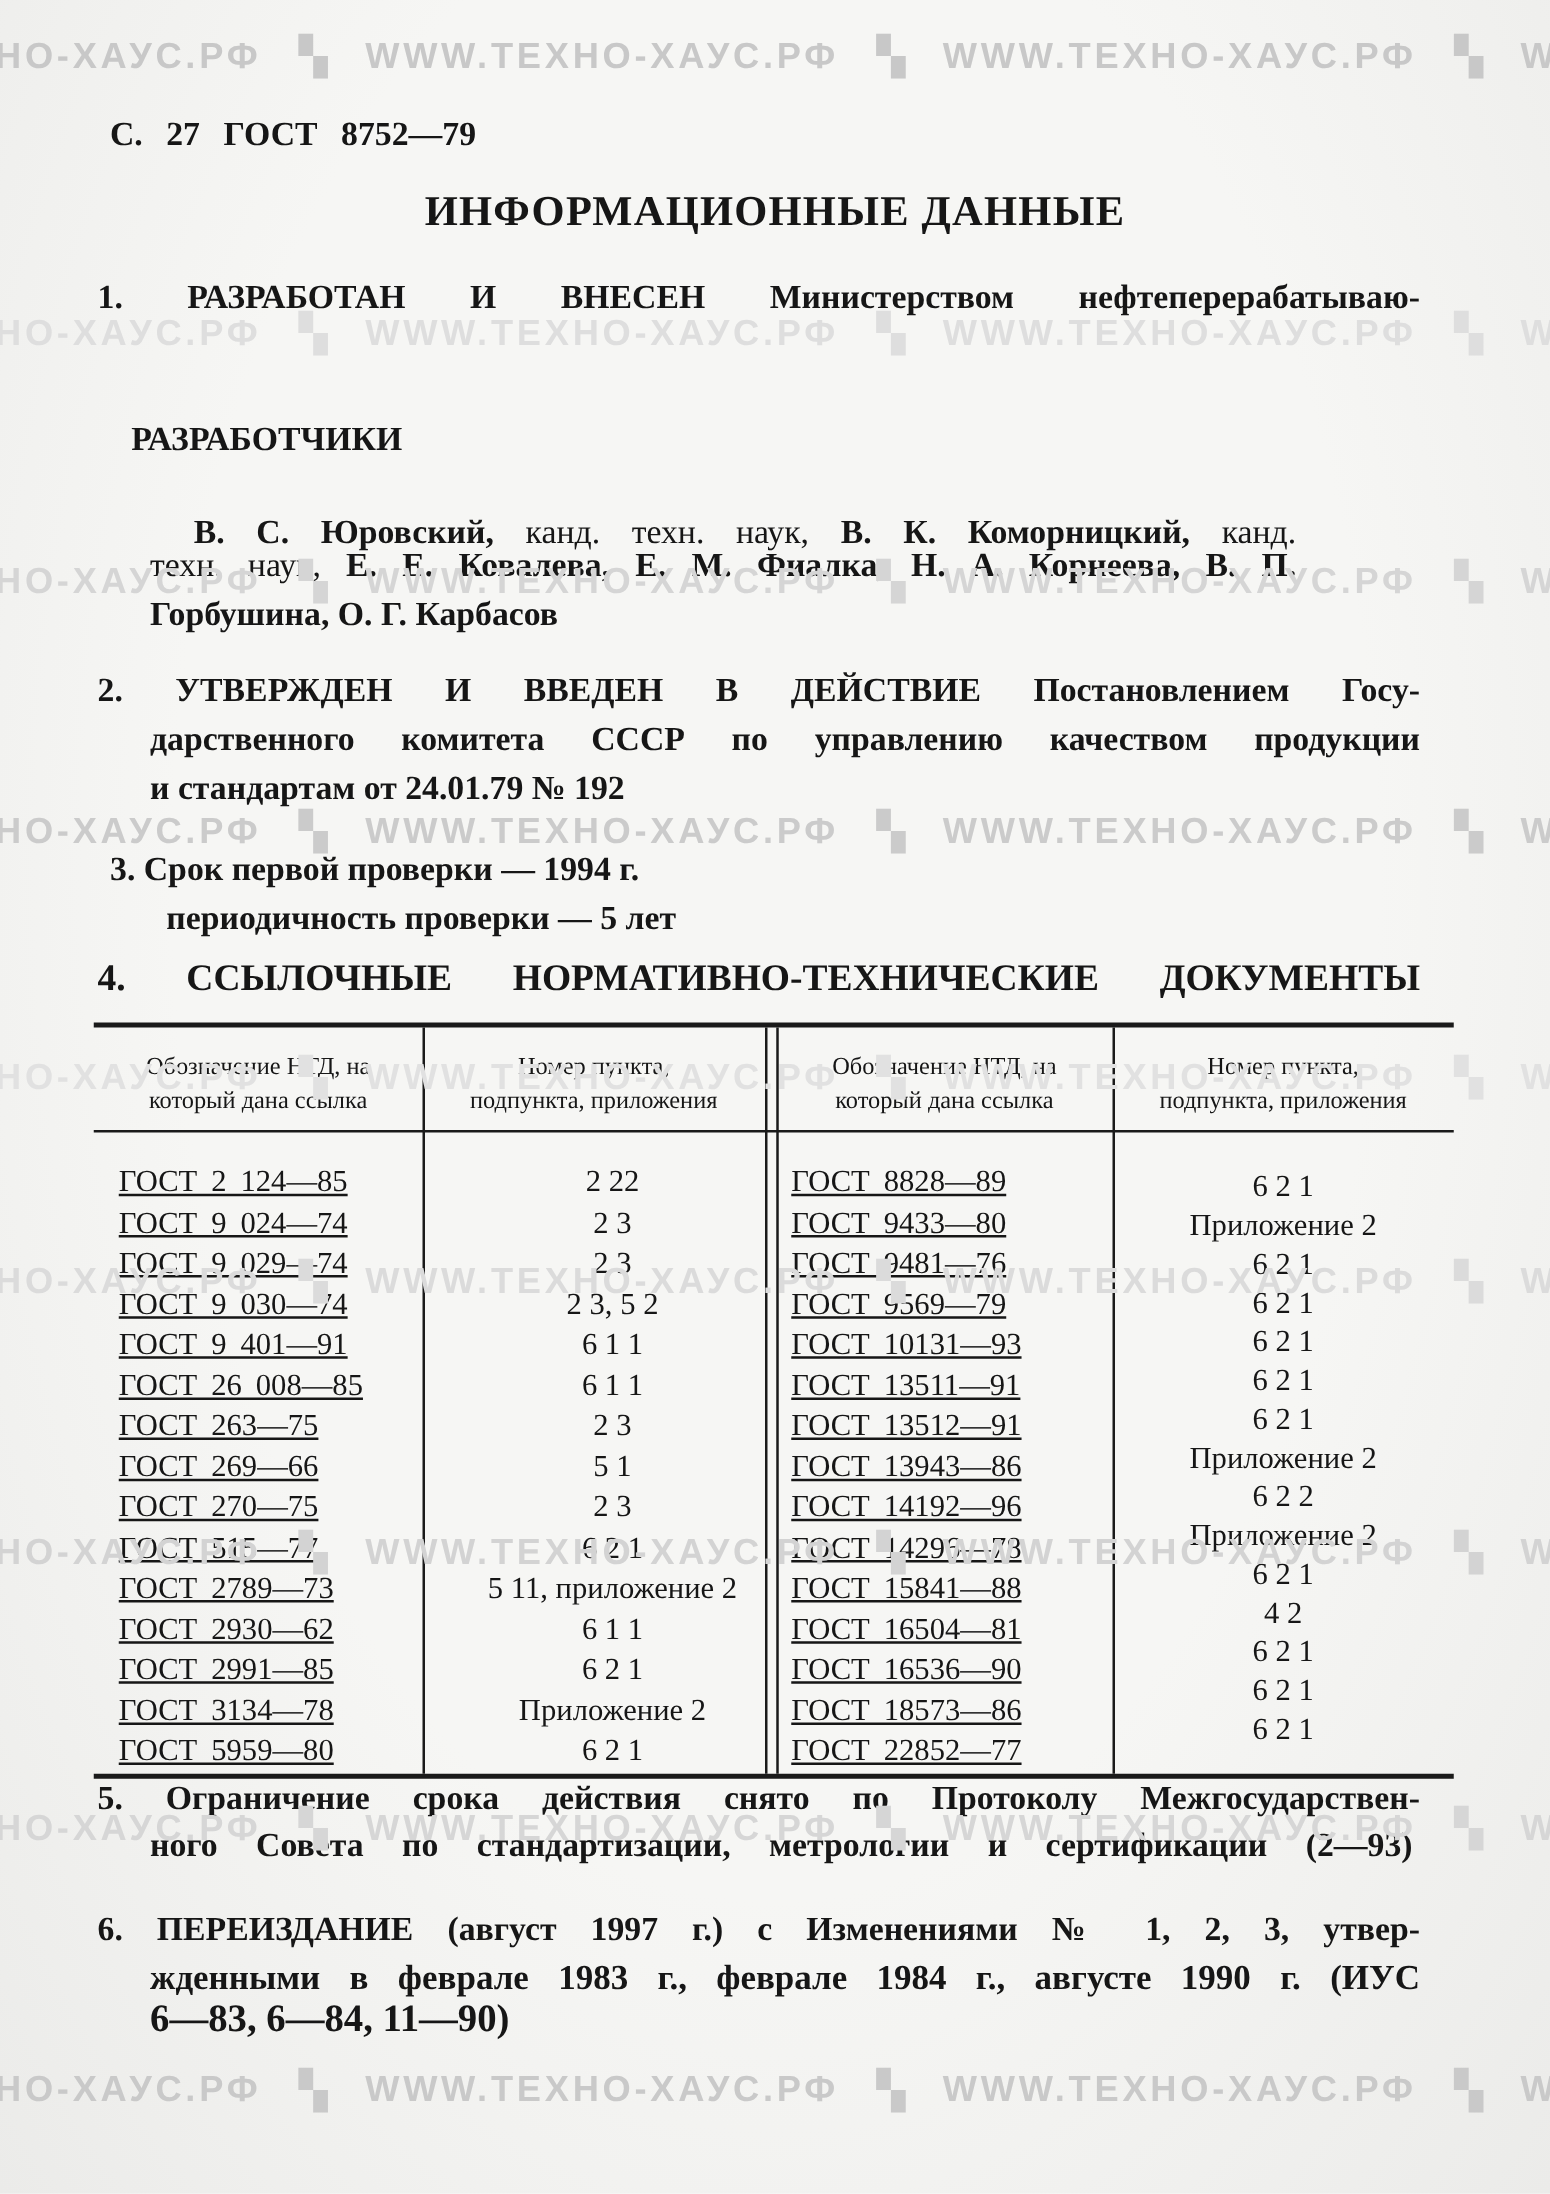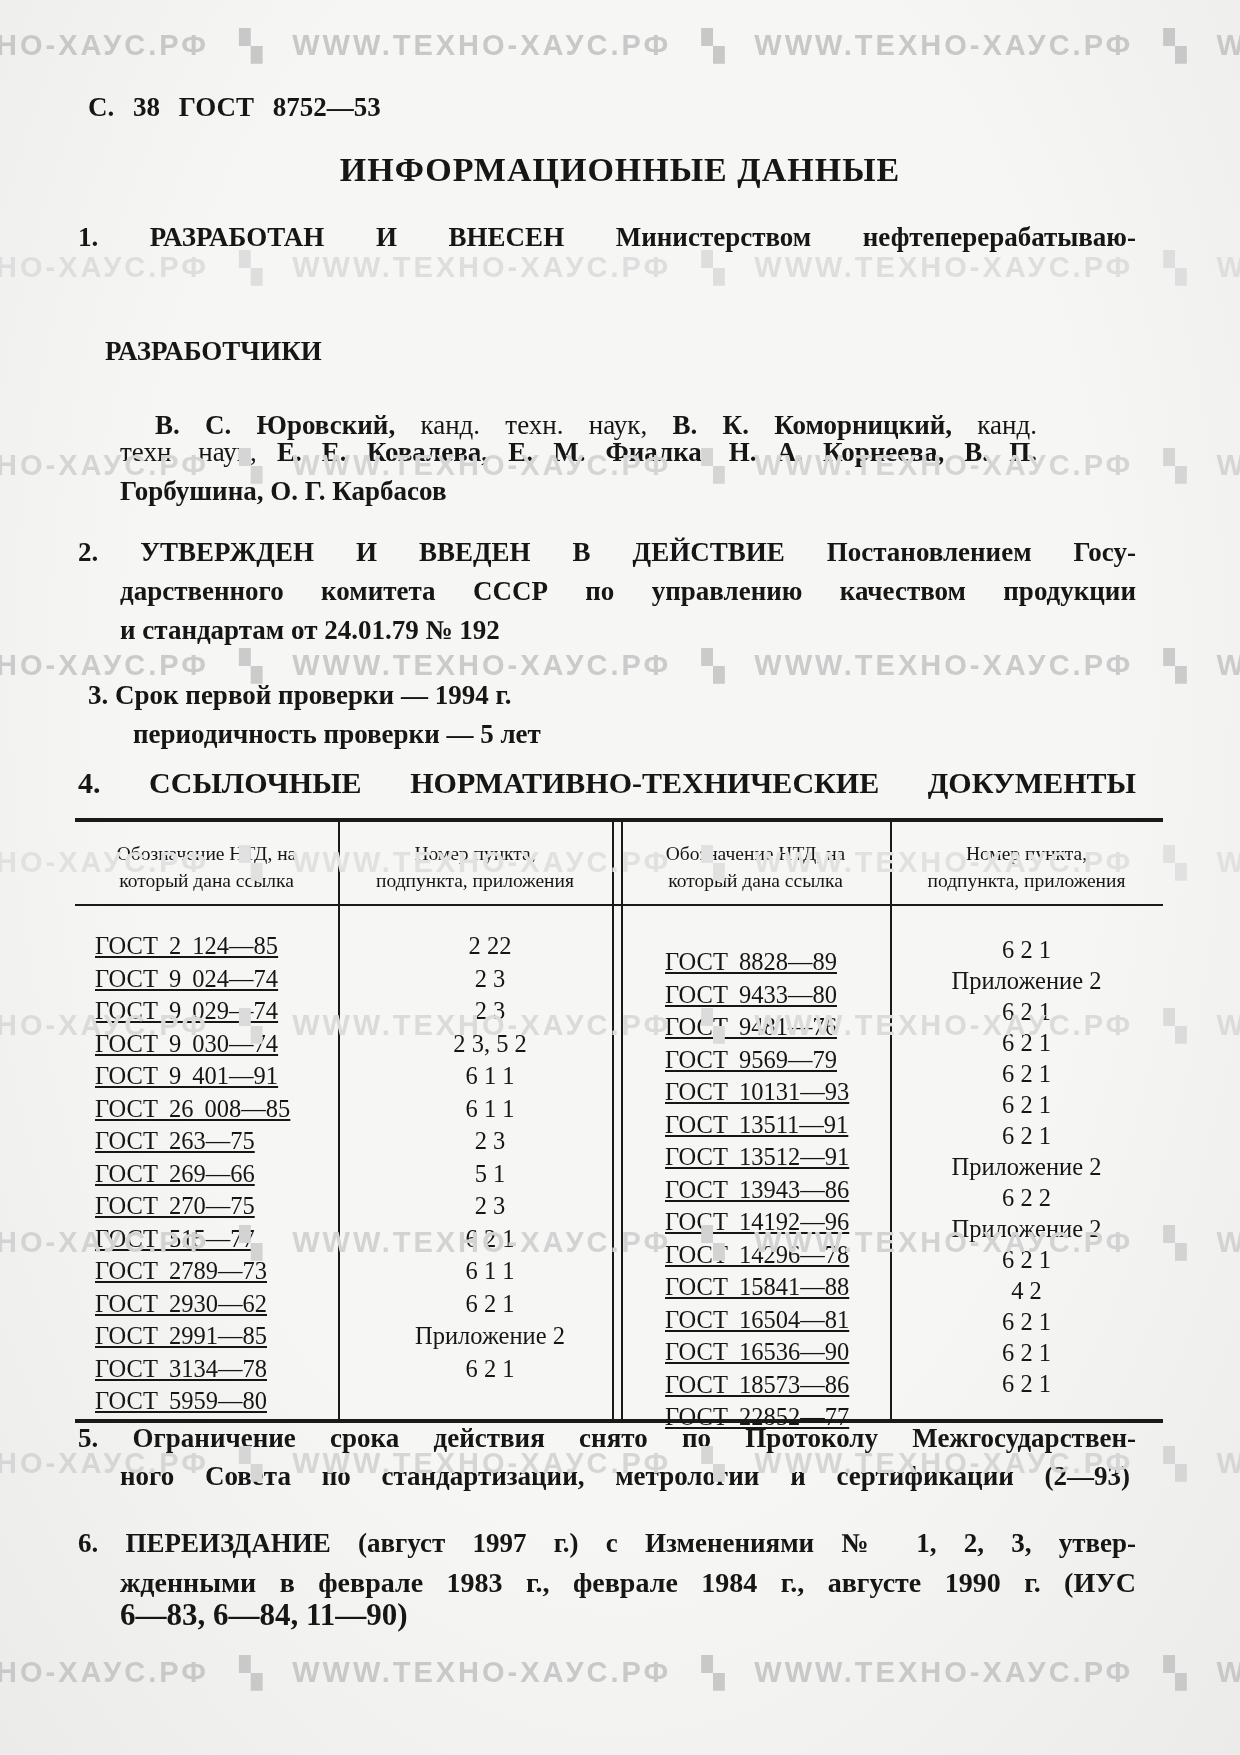--- a/index.html
+++ b/index.html
@@ -40,21 +40,21 @@
   .stk.vals > div{height:31px;line-height:31px;}
   .gost{word-spacing:5px;text-decoration:underline;}
 </style>
 </head>
 <body>
 
 <div id="page">
 
   <div class="content">
 
-    <div class="t b" style="left:88px;top:92px;font-size:27px;word-spacing:12px;">С. 38 ГОСТ 8752—53</div>
+    <div class="t b" style="left:88px;top:92px;font-size:27px;word-spacing:12px;">С. 27 ГОСТ 8752—79</div>
 
     <div class="t b ctr" style="left:75px;top:150px;width:1090px;font-size:34px;letter-spacing:1px;">ИНФОРМАЦИОННЫЕ ДАННЫЕ</div>
 
     <div class="t b j" style="left:78px;top:222px;width:1058px;font-size:27px;">1. РАЗРАБОТАН И ВНЕСЕН Министерством нефтеперерабатываю-</div>
 
     <div class="t b" style="left:105px;top:336px;font-size:27px;">РАЗРАБОТЧИКИ</div>
 
     <div class="t j" style="left:155px;top:398px;width:882px;font-size:27px;margin-top:12px;"><span class="b">В. С. Юровский,</span><span> канд. техн. наук, </span><span class="b">В. К. Коморницкий,</span><span> канд.</span></div>
     <div class="t j" style="left:120px;top:437px;width:917px;font-size:27px;"><span>техн. наук, </span><span class="b">Е. Е. Ковалева, Е. М. Фиалка, Н. А. Корнеева, В. П.</span></div>
     <div class="t b" style="left:120px;top:476px;font-size:27px;">Горбушина, О. Г. Карбасов</div>
@@ -115,26 +115,27 @@
       <div>2 22</div>
           <div>2 3</div>
           <div>2 3</div>
           <div>2 3, 5 2</div>
           <div>6 1 1</div>
           <div>6 1 1</div>
           <div>2 3</div>
           <div>5 1</div>
           <div>2 3</div>
           <div>6 2 1</div>
+          <div>5 11, приложение 2</div>
           <div>6 1 1</div>
           <div>6 2 1</div>
           <div>Приложение 2</div>
           <div>6 2 1</div>
         </div>
-      <div class="stk gost" style="left:590px;top:108px;margin-top:16px;">
+      <div class="stk gost" style="left:558px;top:108px;">
 
       <div>ГОСТ 8828—89</div>
           <div>ГОСТ 9433—80</div>
           <div>ГОСТ 9481—76</div>
           <div>ГОСТ 9569—79</div>
           <div>ГОСТ 10131—93</div>
           <div>ГОСТ 13511—91</div>
           <div>ГОСТ 13512—91</div>
           <div>ГОСТ 13943—86</div>
           <div>ГОСТ 14192—96</div>

